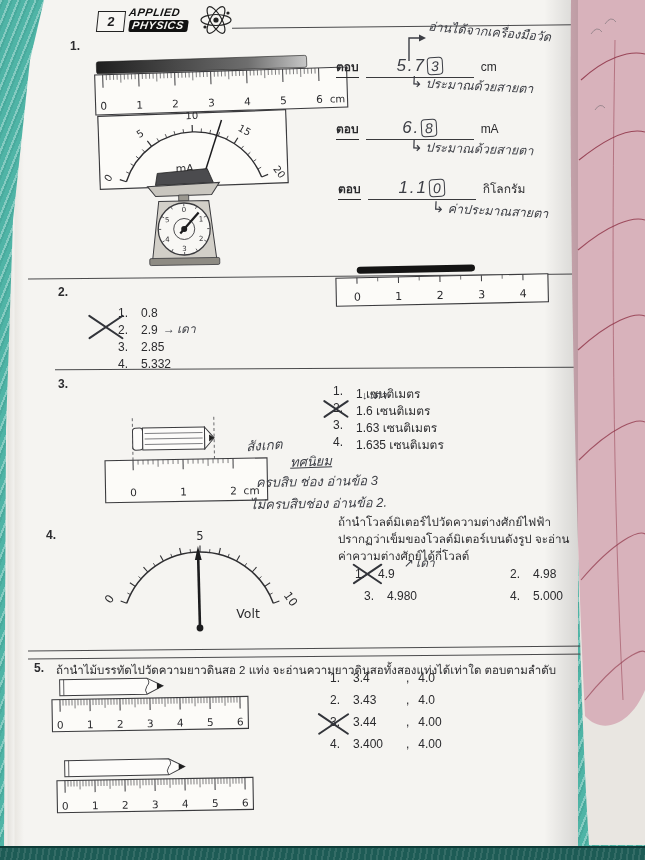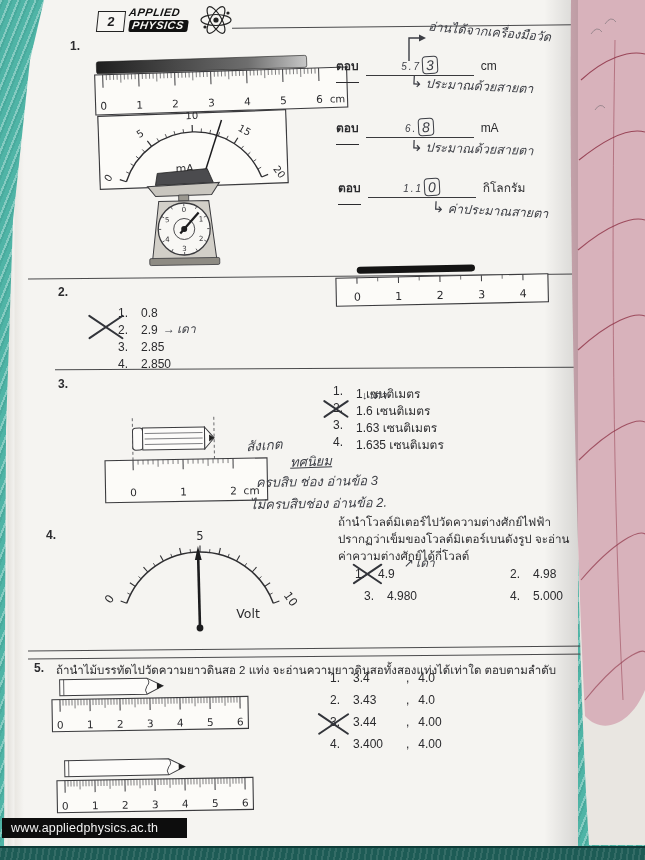--- a/index.html
+++ b/index.html
@@ -18,23 +18,23 @@
   .hand{font-style:italic;color:#3c3e45;white-space:nowrap;}
   .hr{position:absolute;height:1px;background:#4a4a4c;}
   .hr2{position:absolute;height:1px;background:#4a4a4c;}
   .opt{position:absolute;display:flex;gap:9px;font-size:12px;color:#2b2b2e;white-space:nowrap;}
   .opt .onum{min-width:14px;}
   .xmark{position:absolute;pointer-events:none;}
   .xmark::before,.xmark::after{content:"";position:absolute;left:-8%;top:50%;width:116%;height:1.6px;background:#32343a;border-radius:2px;}
   .xmark::before{transform:rotate(34deg);}
   .xmark::after{transform:rotate(-34deg);}
   .ans{position:absolute;display:flex;align-items:baseline;gap:7px;}
-  .ans .alabel{font-size:12px;font-weight:bold;color:#2b2b2e;border-bottom:1px solid #2b2b2e;padding-bottom:7px;}
+  .ans .alabel{font-size:12px;font-weight:bold;color:#2b2b2e;border-bottom:1px solid #2b2b2e;padding-bottom:1px;}
   .ans .blank{min-width:100px;border-bottom:1.2px solid #3a3a3d;text-align:center;padding:0 4px 1px 4px;}
-  .ans .aval{font-size:10px;letter-spacing:2px;}
+  .ans .aval{font-size:17px;letter-spacing:2px;}
   .ans .boxd{font-size:14px;border:1.4px solid #3c3e45;border-radius:4px;padding:0 3px;margin-left:1px;display:inline-block;transform:rotate(-3deg);}
   .ans .aunit{font-size:12px;color:#2b2b2e;}
   .bnote{position:absolute;font-size:12.5px;}
   .bnote .bnArrow{font-size:15px;font-style:normal;margin-right:3px;}
   .guess{position:absolute;font-size:12px;}
   .guess .gArrow{font-style:normal;margin-right:2px;}
   .numbox{position:absolute;left:97px;top:11px;width:26px;height:19px;border:1.6px solid #222;
     display:flex;align-items:center;justify-content:center;font-weight:bold;font-size:13px;color:#1d1d1f;transform:skewX(-6deg);background:#f7f6f3;}
   .logo{position:absolute;left:129px;top:7px;line-height:11px;}
   .logo .l1{display:block;font-weight:800;font-style:italic;font-size:11px;letter-spacing:.5px;color:#111;transform:skewX(-8deg);}
@@ -260,21 +260,21 @@
   <div class="opt" style="left:118px;top:323px">
       <span class="onum">2.</span>
       <span>2.9</span>
     </div>
   <div class="opt" style="left:118px;top:340px">
       <span class="onum">3.</span>
       <span>2.85</span>
     </div>
   <div class="opt" style="left:118px;top:357px">
       <span class="onum">4.</span>
-      <span>2.850</span>
+      <span>5.332</span>
     </div>
   <div class="xmark" style="left:88px;top:308px;width:36px;height:36px"></div>
   <div class="guess hand" style="left:163px;top:319px">
     <span class="gArrow">→</span><span>เดา</span>
   </div>
   <svg id="fig-q2-ruler" class="fig" style="left:334px;top:257px;transform:rotate(-1.2deg)" width="216" height="50" viewBox="0 0 216 50">
       <rect x="23" y="8" width="118.3" height="7" rx="3.5" fill="#141414"></rect>
       <rect x="2" y="19" width="212" height="28" fill="#fcfbf8" stroke="#3b3b3e" stroke-width="1.1"></rect>
       <line x1="23" y1="19" x2="23" y2="25" stroke="#3b3b3e" stroke-width="1"></line>
       <line x1="43.75" y1="19" x2="43.75" y2="23" stroke="#3b3b3e" stroke-width="0.7"></line>
@@ -600,18 +600,15 @@
     <path d="M13,250 C44,224 68,216 80,220" fill="none" stroke="#8e3246" stroke-width="1.1" opacity=".8"></path>
     <path d="M13,350 C46,320 70,312 80,316" fill="none" stroke="#8e3246" stroke-width="1.1" opacity=".8"></path>
     <path d="M14,460 C48,426 72,418 80,422" fill="none" stroke="#8e3246" stroke-width="1.1" opacity=".75"></path>
     <path d="M16,580 C50,540 74,530 80,534" fill="none" stroke="#8e3246" stroke-width="1.1" opacity=".7"></path>
     <path d="M20,700 C52,660 76,648 80,652" fill="none" stroke="#8e3246" stroke-width="1.1" opacity=".6"></path>
     <path d="M50,40 C46,260 48,500 58,700" fill="none" stroke="#8e3246" stroke-width="0.9" opacity=".55"></path>
     <path d="M26,34 q6,-9 11,-2 M40,24 q6,-9 11,-2 M30,110 q5,-8 10,-2" fill="none" stroke="#5a5a5e" stroke-width="0.8" opacity=".6"></path>
   </svg>
   <div class="sheet-shadow"></div>
 
-  <div class="footer-bar">
-    <span>www.appliedphysics.ac.th</span>
-  </div>
   <div class="bottom-strip"></div>
 
 </div>
 
 </body></html>

